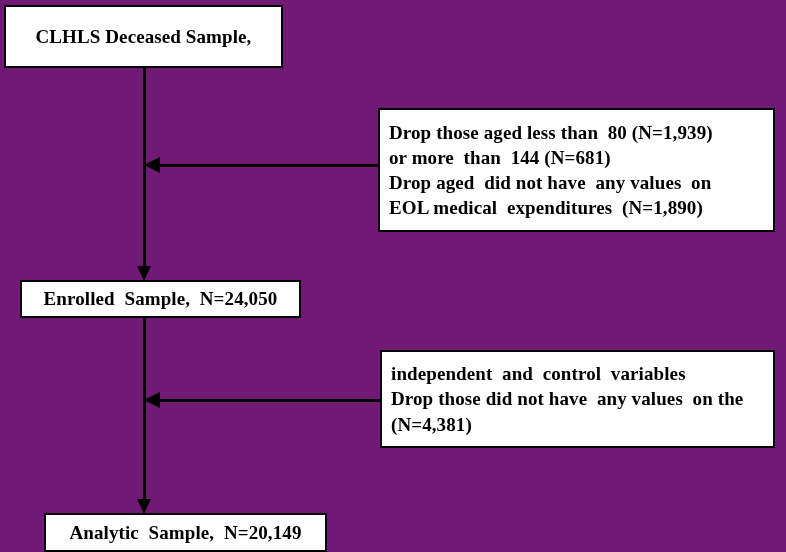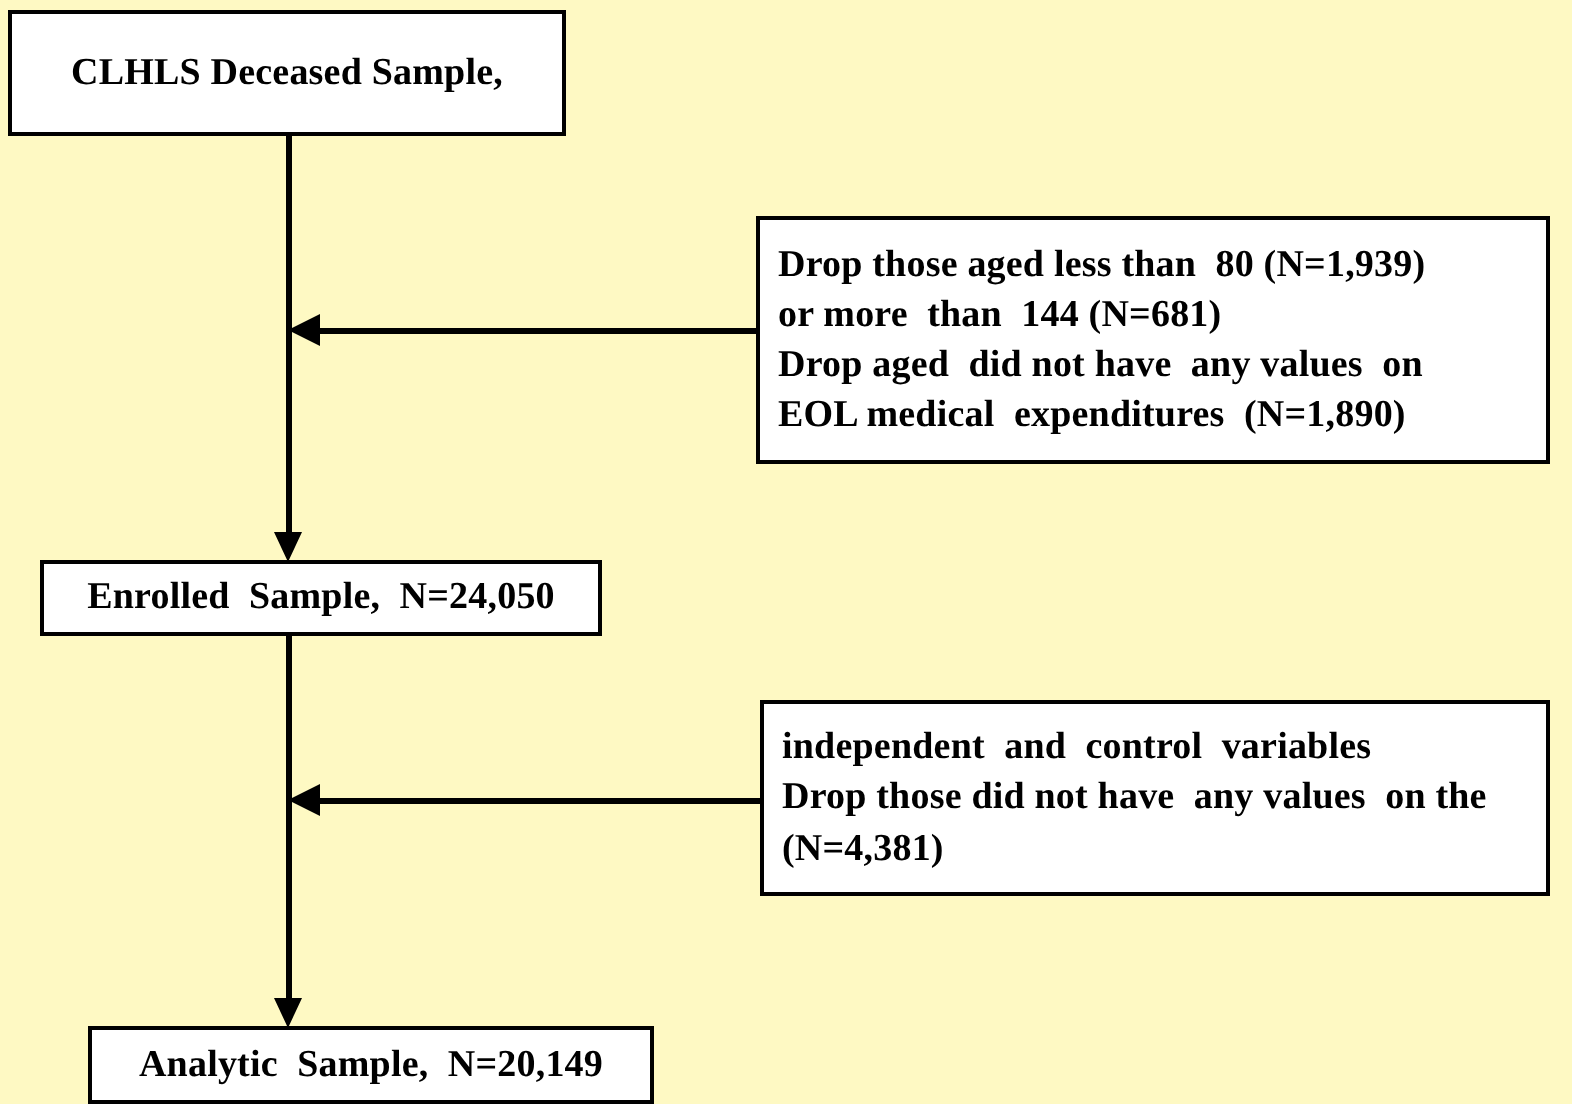--- a/index.html
+++ b/index.html
@@ -4,21 +4,21 @@
 <style>
   html, body {
     margin: 0;
     padding: 0;
     background: #ffffff;
   }
   #canvas {
     position: relative;
     width: 786px;
     height: 552px;
-    background: #fef9c3;
+    background: #701a75;
     overflow: hidden;
     font-family: "Liberation Serif", "DejaVu Serif", serif;
     color: #000000;
   }
 
   
   .node {
     position: absolute;
     box-sizing: border-box;
     border: 2.5px solid #000000;

